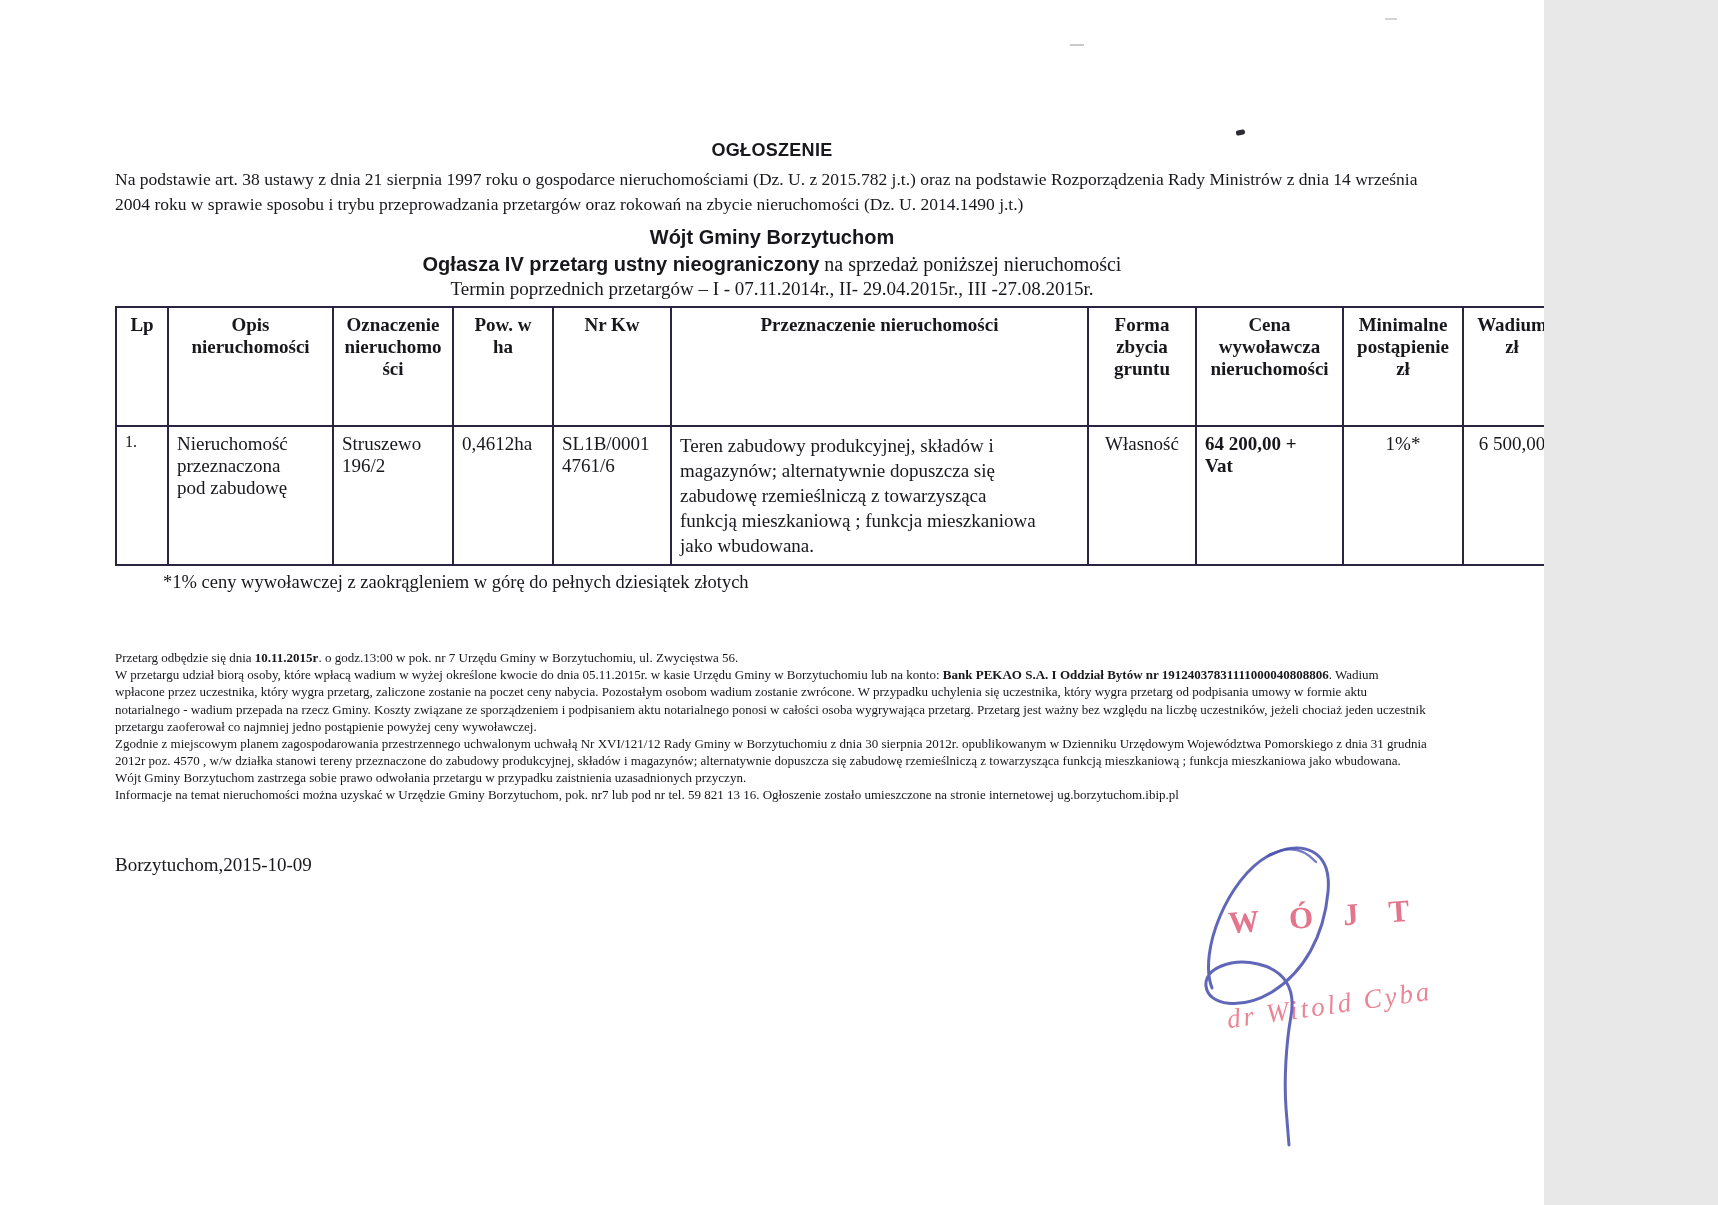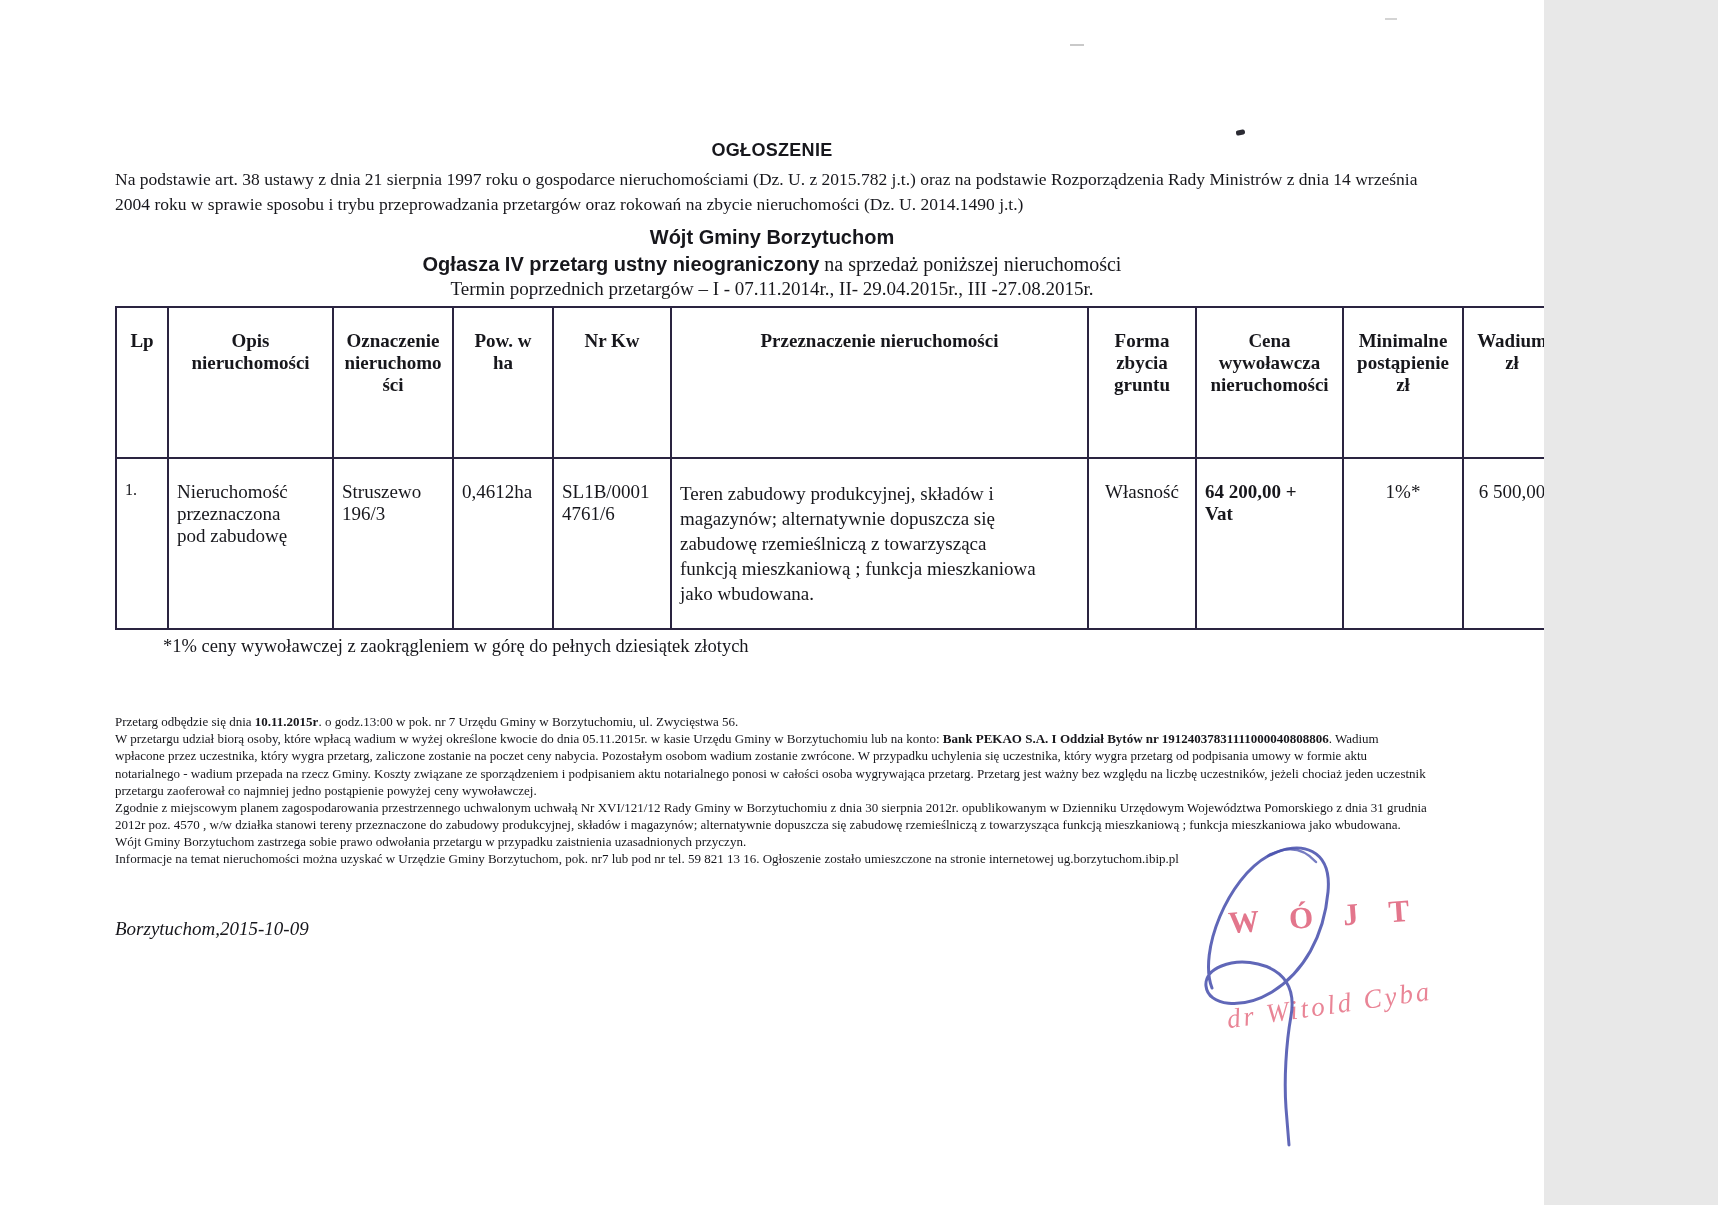--- a/index.html
+++ b/index.html
@@ -52,21 +52,21 @@
   }
   table.main{
     border-collapse:collapse;
     table-layout:fixed;
     width:1445px;
     font-size:19px;
   }
   table.main th, table.main td{
     border:2px solid #2a2440;
     vertical-align:top;
-    padding:22px 8px;
+    padding:6px 8px;
     white-space:pre-line;
   }
   table.main th{
     font-weight:bold;
     text-align:center;
     height:105px;
   }
   table.main td{
     height:112px;
   }
@@ -81,21 +81,20 @@
   .bodytext{
     margin-top:56px;
     font-size:13px;
     line-height:1.32;
   }
   .bodytext p{margin:0;}
   .bodytext .b{font-weight:bold;}
   .place-date{
     font-size:19px;
     margin-top:50px;
-    font-style:italic;
   }
   
   .sig-wrap{position:absolute;left:0;top:0;width:1718px;height:1205px;pointer-events:none;}
   .stamp-title{
     position:absolute;
     left:1228px;
     top:898px;
     font-family:"Liberation Serif", serif;
     font-weight:bold;
     font-size:31px;
@@ -203,21 +202,21 @@
 zł</th>
         </tr>
       </thead>
       <tbody>
         <tr>
           <td class="l" style="font-size:16px">1.</td>
           <td class="l">Nieruchomość
 przeznaczona
 pod zabudowę</td>
           <td class="l">Struszewo
-196/3</td>
+196/2</td>
           <td class="l">0,4612ha</td>
           <td class="l">SL1B/0001
 4761/6</td>
           <td class="topleft">Teren zabudowy produkcyjnej, składów i
 magazynów;  alternatywnie dopuszcza się
 zabudowę rzemieślniczą z towarzysząca
 funkcją mieszkaniową ; funkcja mieszkaniowa
 jako wbudowana.</td>
           <td class="c">Własność</td>
           <td class="l bold">64 200,00 +

